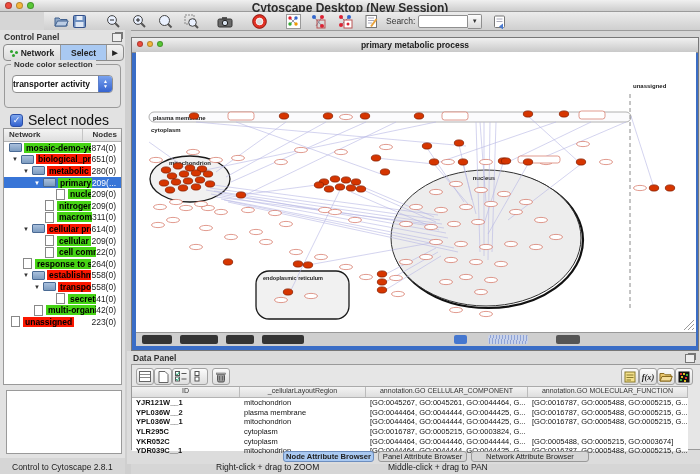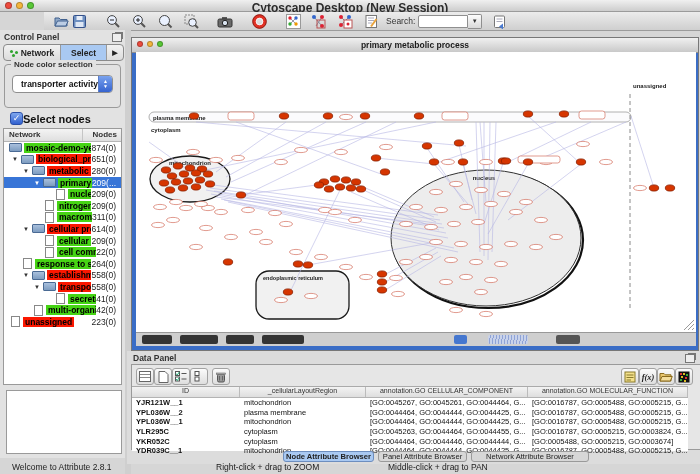--- a/index.html
+++ b/index.html
@@ -28,27 +28,27 @@
     background:linear-gradient(#f2f2f2,#dcdcdc);display:flex;overflow:hidden}
   .ctab{display:flex;align-items:center;justify-content:center;font-size:8.5px;font-weight:bold;color:#222;border-right:1px solid #9a9a9a;box-sizing:border-box}
   .ctab.on{background:#a9c9f2}
   .net-glyph{width:8px;height:8px;margin-right:3px;position:relative}
   .net-glyph::before{content:"";position:absolute;left:0;top:1px;width:3px;height:3px;border-radius:50%;
     background:#2ea32e;box-shadow:5px 1px 0 #2ea32e,2px 4px 0 #2ea32e}
   .groupbox{left:4px;top:34px;width:115px;height:42px;border:1px solid #9a9a9a;border-radius:4px}
   .gb-label{position:absolute;top:-5px;left:6px;background:#e2e2e2;padding:0 3px;font-size:8px;font-weight:bold;color:#333}
   .combo{position:absolute;left:7px;top:10px;width:99px;height:16px;border:1px solid #8f8f8f;border-radius:4px;
     background:#fff;display:flex;align-items:center;overflow:hidden}
-  .combo-text{flex:1;font-size:8.5px;font-weight:bold;text-align:right;color:#111}
+  .combo-text{flex:1;font-size:8.5px;font-weight:bold;text-align:left;color:#111}
   .combo-step{width:13px;height:16px;background:linear-gradient(#79a2ee,#3563cf);color:#fff;font-size:5px;line-height:5px;
     display:flex;flex-direction:column;align-items:center;justify-content:center;border-left:1px solid #5a7ecb}
   .checkrow{left:10px;top:82px;display:flex;align-items:center}
   .checkbox{width:11px;height:11px;border-radius:3px;background:linear-gradient(#7fa7ee,#3261cf);border:1px solid #2a4fa8;
     color:#fff;font-size:9px;line-height:10px;text-align:center}
-  .checklabel{font-size:11px;font-weight:bold;color:#111}
+  .checklabel{font-size:14px;font-weight:normal;margin-left:5px;color:#111}
   .treebox{left:3px;top:98px;width:119px;height:257px;background:#fff;border:1px solid #9a9a9a;box-sizing:border-box;overflow:hidden}
   .treehead{height:12px;background:linear-gradient(#f4f4f4,#dfdfdf);border-bottom:1px solid #b5b5b5;display:flex;font-size:8px;font-weight:bold;color:#333}
   .th-net{flex:1;padding:1px 0 0 5px}
   .th-nodes{width:34px;padding:1px 4px 0 0;text-align:right;border-left:1px solid #c5c5c5}
   .tree-row{display:flex;align-items:center;height:11.6px;font-size:8.5px;font-weight:bold;white-space:nowrap}
   .tree-row.sel{background:#3875d7}
   .tri{width:9px;font-size:6px;color:#333;flex:0 0 auto}
   .sel .tri{color:#fff}
   .ic-folder{width:11px;height:7px;background:linear-gradient(#a9c0dd,#7d9cc0);border:1px solid #4a6a94;border-radius:1px;margin-right:2px;flex:0 0 auto}
   .ic-file{width:7px;height:9px;background:#fff;border:1px solid #888;margin-right:3px;flex:0 0 auto}
@@ -677,21 +677,20 @@
           </div>
           <div class="tr">
             <span class="td id" style="width: 108px;">YPL036W__1</span>
             <span class="td" style="width: 126px;">mitochondrion</span>
             <span class="td" style="width: 162px;">[GO:0044464, GO:0044444, GO:0044425, G...</span>
             <span class="td" style="width: 160px;">[GO:0016787, GO:0005488, GO:0005215, G...</span>
           </div>
           <div class="tr">
             <span class="td id" style="width: 108px;">YLR295C</span>
             <span class="td" style="width: 126px;">cytoplasm</span>
-            <span class="td" style="width: 162px;">[GO:0045263, GO:0044464, GO:0044455, G...</span>
             <span class="td" style="width: 160px;">[GO:0016787, GO:0005215, GO:0003824, G...</span>
           </div>
           <div class="tr">
             <span class="td id" style="width: 108px;">YKR052C</span>
             <span class="td" style="width: 126px;">cytoplasm</span>
             <span class="td" style="width: 162px;">[GO:0044464, GO:0044446, GO:0044444, G...</span>
             <span class="td" style="width: 160px;">[GO:0005488, GO:0005215, GO:0003674]</span>
           </div>
           <div class="tr">
             <span class="td id" style="width: 108px;">YDR039C__1</span>
@@ -707,16 +706,16 @@
   </div>
 
   <div class="abs" id="dp-tabs" style="left:0;top:100px;width:573px;height:12px">
       <div class="btab on" style="left: 156px; width: 91px;">Node Attribute Browser</div>
       <div class="btab" style="left: 251px; width: 89px;">Panel Attribute Browser</div>
       <div class="btab" style="left: 344px; width: 118px;">Network Attribute Browser</div>
     </div>
 </div>
 
 <div class="abs statusbar">
-  <span class="abs" style="left:12px">Welcome to Attribute 2.8.1</span>
+  <span class="abs" style="left:12px">Control to Cytoscape 2.8.1</span>
   <span class="abs" style="left:216px">Right-click + drag to ZOOM</span>
   <span class="abs" style="left:388px">Middle-click + drag to PAN</span>
 </div>
 
 </body></html>

